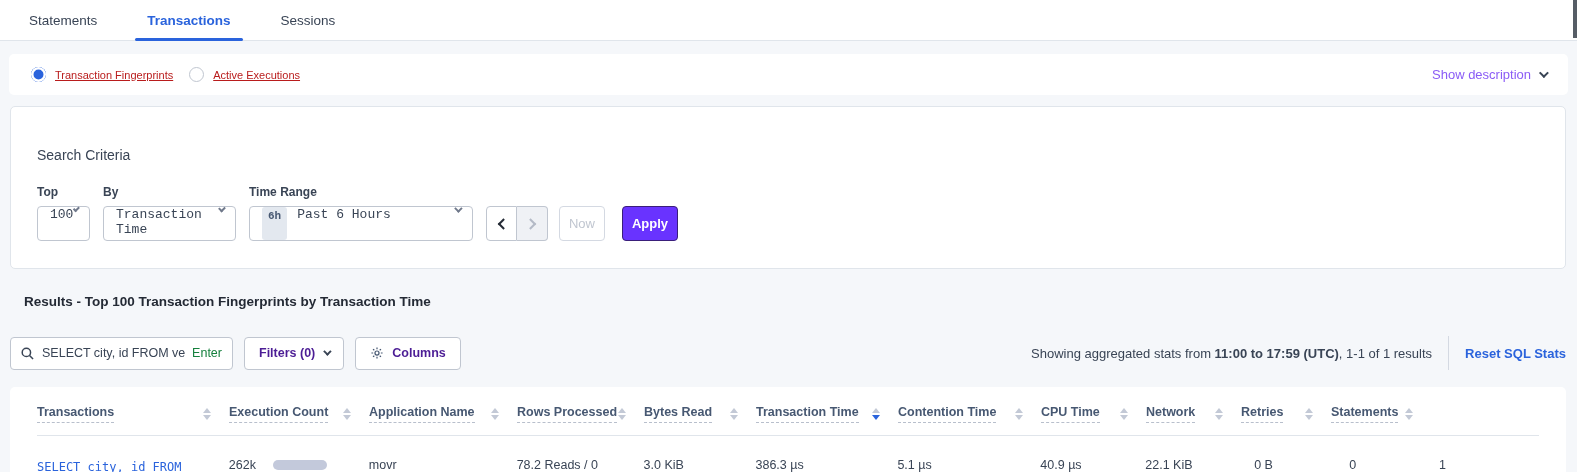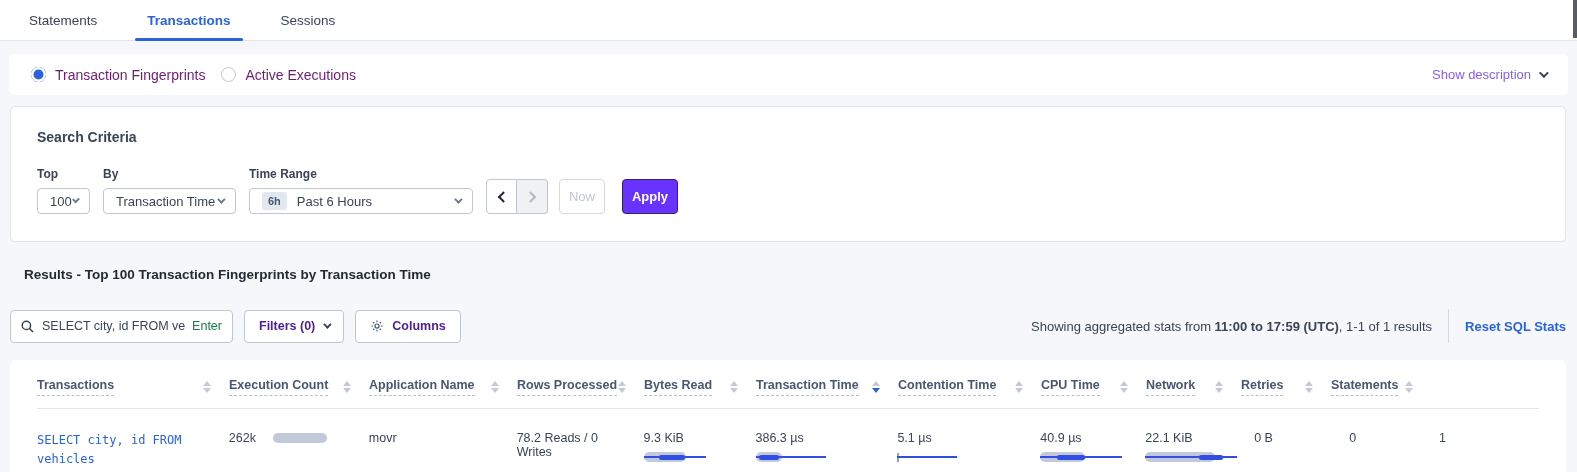--- a/index.html
+++ b/index.html
@@ -49,50 +49,50 @@
   }
   .radio-opt { display: flex; align-items: center; margin-right: 16px; cursor: pointer; }
   .radio-dot {
     width: 15px; height: 15px; border-radius: 50%;
     border: 1px solid #C0C6D0; background: #fff; margin-right: 9px; flex: 0 0 auto;
   }
   .radio-opt.selected .radio-dot {
     border: none; background: #2A63DC;
     box-shadow: inset 0 0 0 2.5px #FFFFFF, inset 0 0 0 7px #2A63DC;
   }
-  .radio-label { font-size: 14px; color: #701a75; }
+  .radio-label { font-size: 11px; color: #b91c1c; text-decoration: underline; }
   .spacer { flex: 1; }
   .show-desc {
     display: flex; align-items: center; gap: 8px;
     font-size: 13px; color: #8b5cf6; cursor: pointer;
     background: none; border: none; font-family: inherit;
   }
   .chev {
     width: 7px; height: 7px;
     border-right: 2px solid #394455; border-bottom: 2px solid #394455;
     transform: rotate(45deg) translateY(-2px);
     display: inline-block;
   }
   
   .criteria-card {
     background: #FFFFFF;
     border: 1px solid #E0E5EB;
     border-radius: 5px;
     margin: 11px 11px 0 10px;
     padding: 22px 26px 27px 26px;
   }
-  .criteria-title { font-size: 14px; font-weight: 700; color: #394455; margin-bottom: 22px; }
+  .criteria-title { font-size: 14px; font-weight: 400; color: #394455; margin-bottom: 22px; margin-top: 18px; }
   .criteria-row { display: flex; align-items: flex-end; }
   .field { margin-right: 13px; }
   .field-label { font-size: 12px; font-weight: 700; color: #394455; margin-bottom: 7px; }
   .select {
-    height: 26px; background: #fff;
+    height: 35px; background: #fff;
     border: 1px solid #C0C6D0; border-radius: 4px;
-    display: flex; align-items: center;
-    padding: 0 12px; font-size: 13px; color: #394455; cursor: pointer;
+    display: flex; 
+    padding: 0 12px; font-size: 13px; color: #394455; cursor: pointer; font-family: Liberation Mono, monospace;
   }
   .select .chev { border-color: #70798B; margin-left: auto; width: 6px; height: 6px; }
   .sel-top { width: 53px; }
   .sel-by { width: 133px; }
   .sel-range { width: 224px; }
   .range-badge {
     background: #E3E8EF; color: #475872; font-size: 11px; font-weight: 700;
     border-radius: 3px; padding: 3px 6px; margin-right: 10px;
   }
   .arrow-group { display: flex; margin-right: 11px; }
@@ -394,21 +394,21 @@
           </span>
       </div>
     </div>
     <div class="td c2">
       <span>movr</span>
     </div>
     <div class="td c3">
       <span>78.2 Reads / 0 Writes</span>
     </div>
     <div class="td c4">
-      <div>9.3 KiB</div>
+      <div>3.0 KiB</div>
       <div class="bar" style="min-width: 42px;">
           <i class="gbar" style="width: 42px;"></i>
           <i class="line" style="width: 62px;"></i>
           <i class="mean" style="left: 15px; width: 26px;"></i>
         </div>
     </div>
     <div class="td c5">
       <div>386.3 µs</div>
       <div class="bar" style="min-width: 26px;">
           <i class="gbar" style="width: 26px;"></i>

